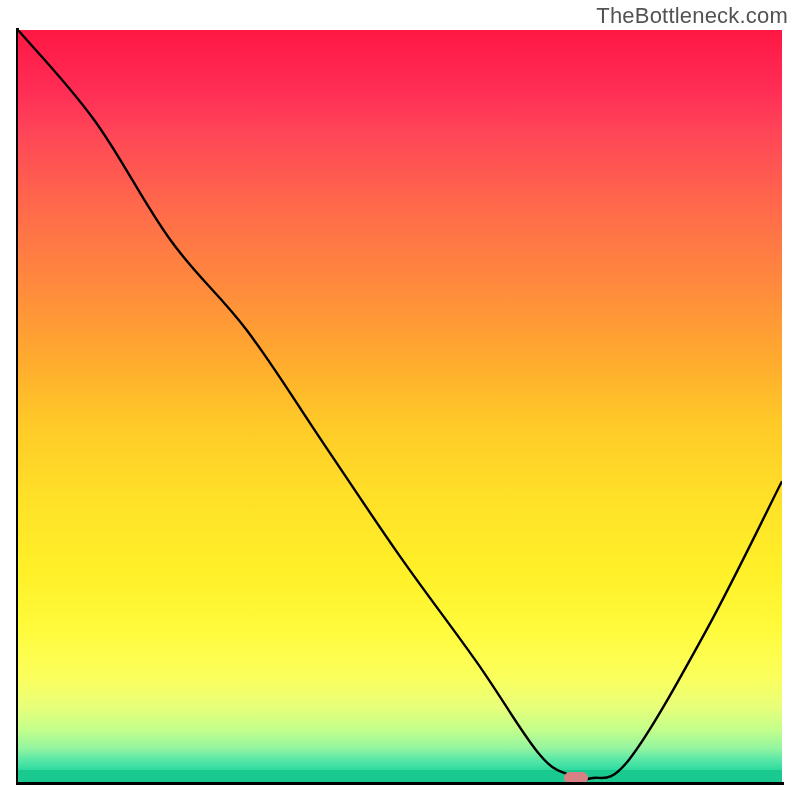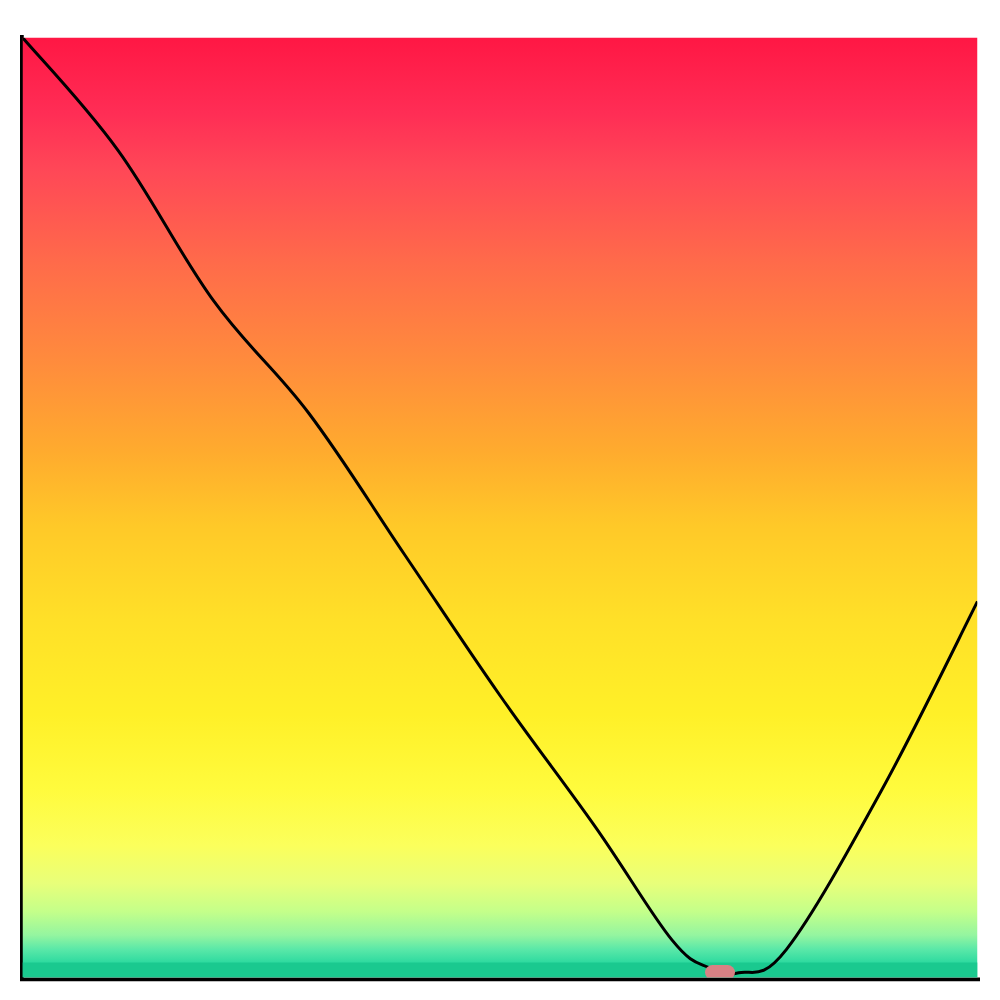--- a/index.html
+++ b/index.html
@@ -92,20 +92,21 @@
     left: 16px;
     top: 782px;
     width: 768px;
     height: 3px;
   }
 </style>
 </head>
 <body>
 
 <div class="chart-container">
+  <div class="watermark">TheBottleneck.com</div>
 
   <div class="axis-line y-axis"></div>
   <div class="axis-line x-axis"></div>
 
   <div class="plot-area">
     <div class="gradient-bg"></div>
     <div class="green-strip"></div>
 
     <svg class="curve-svg" viewBox="0 0 764 752" preserveAspectRatio="none">
       <path id="curve-path" fill="none" stroke="#000" stroke-width="2.4" stroke-linejoin="round" d="M 0 0 C 13.752 16.2432, 48.896 52.3392, 76.4 90.24000000000001 C 103.90400000000001 128.1408, 125.29600000000002 172.65920000000006, 152.8 210.56000000000006 C 180.304 248.46080000000006, 201.696 264.25280000000004, 229.2 300.8 C 256.704 337.3472, 278.096 372.99199999999996, 305.6 413.59999999999997 C 333.10400000000004 454.20799999999997, 354.496 487.1456, 382 526.4 C 409.504 565.6544, 433.64639999999997 596.4864, 458.4 631.68 C 483.1536 666.8735999999999, 503.0176 701.616, 519.52 721.92 C 536.0224 742.2239999999999, 540.4535999999999 739.7424, 550.0799999999999 744.48 C 559.7063999999999 749.2176000000001, 561.9984 750.9472, 573 748.24 C 584.0016 745.5328000000001, 590.572 755.8352000000001, 611.2 729.44 C 631.8280000000001 703.0448, 660.096 651.6832, 687.6 601.6 C 715.104 551.5168, 750.248 478.272, 764 451.2"></path>

